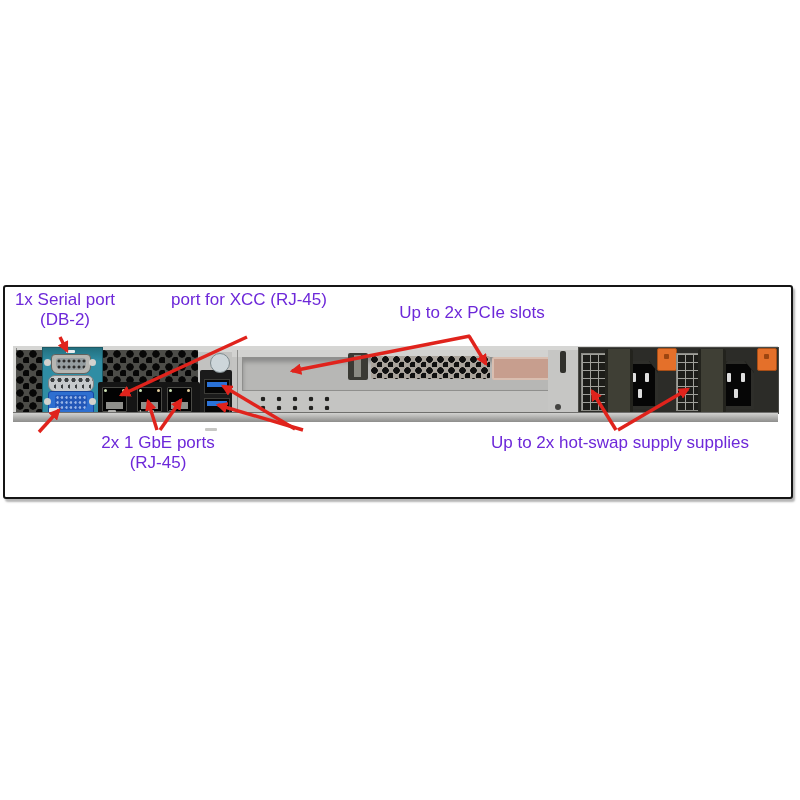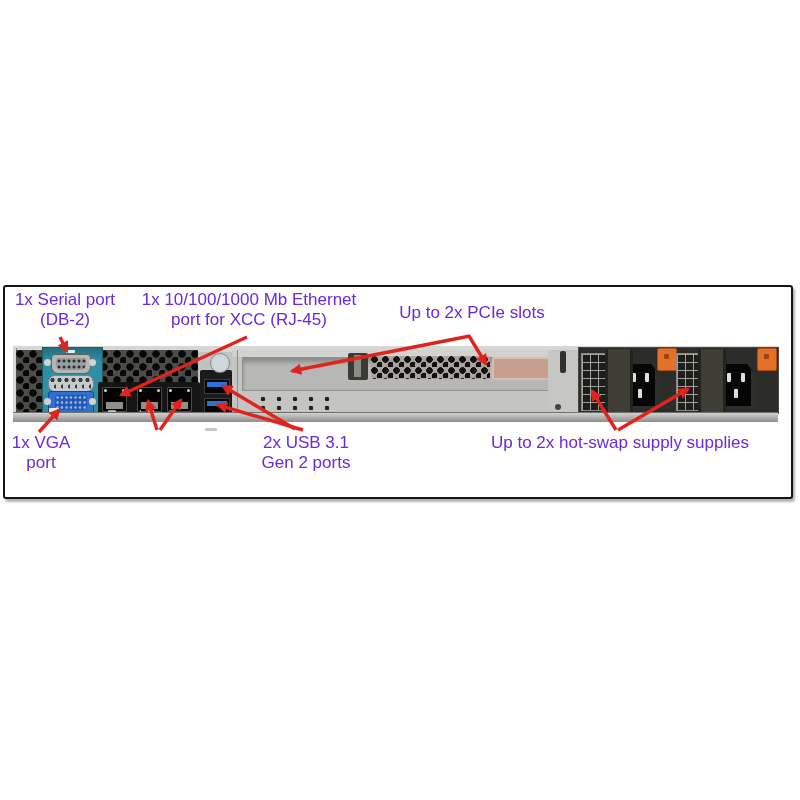--- a/index.html
+++ b/index.html
@@ -101,34 +101,29 @@
 <body>
 
 <div class="canvas">
   <div class="box">
 
     <div class="lbl" style="left:0;top:3px;width:120px;">
       <div>1x Serial port</div>
       <div>(DB-2)</div>
     </div>
     <div class="lbl" style="left:134px;top:3px;width:220px;">
-      <div>1x 10/100/1000 Mb Ethernet</div>
       <div>port for XCC (RJ-45)</div>
     </div>
     <div class="lbl" style="left:377px;top:16px;width:180px;">
       <div>Up to 2x PCIe slots</div>
     </div>
 
-    <div class="lbl" style="left:0px;top:146px;width:72px;">
-      <div>1x VGA</div>
-      <div>port</div>
-    </div>
-    <div class="lbl" style="left:241px;top:146px;width:120px;">
-      <div>2x USB 3.1</div>
-      <div>Gen 2 ports</div>
+    <div class="lbl" style="left:93px;top:146px;width:120px;">
+      <div>2x 1 GbE ports</div>
+      <div>(RJ-45)</div>
     </div>
     <div class="lbl" style="left:455px;top:146px;width:320px;">
       <div>Up to 2x hot-swap supply supplies</div>
     </div>
 
     <div class="server">
       <div class="lip"></div>
       <div class="hexperf hexleft"></div>
       <div class="hexperf hexmid"></div>
 

